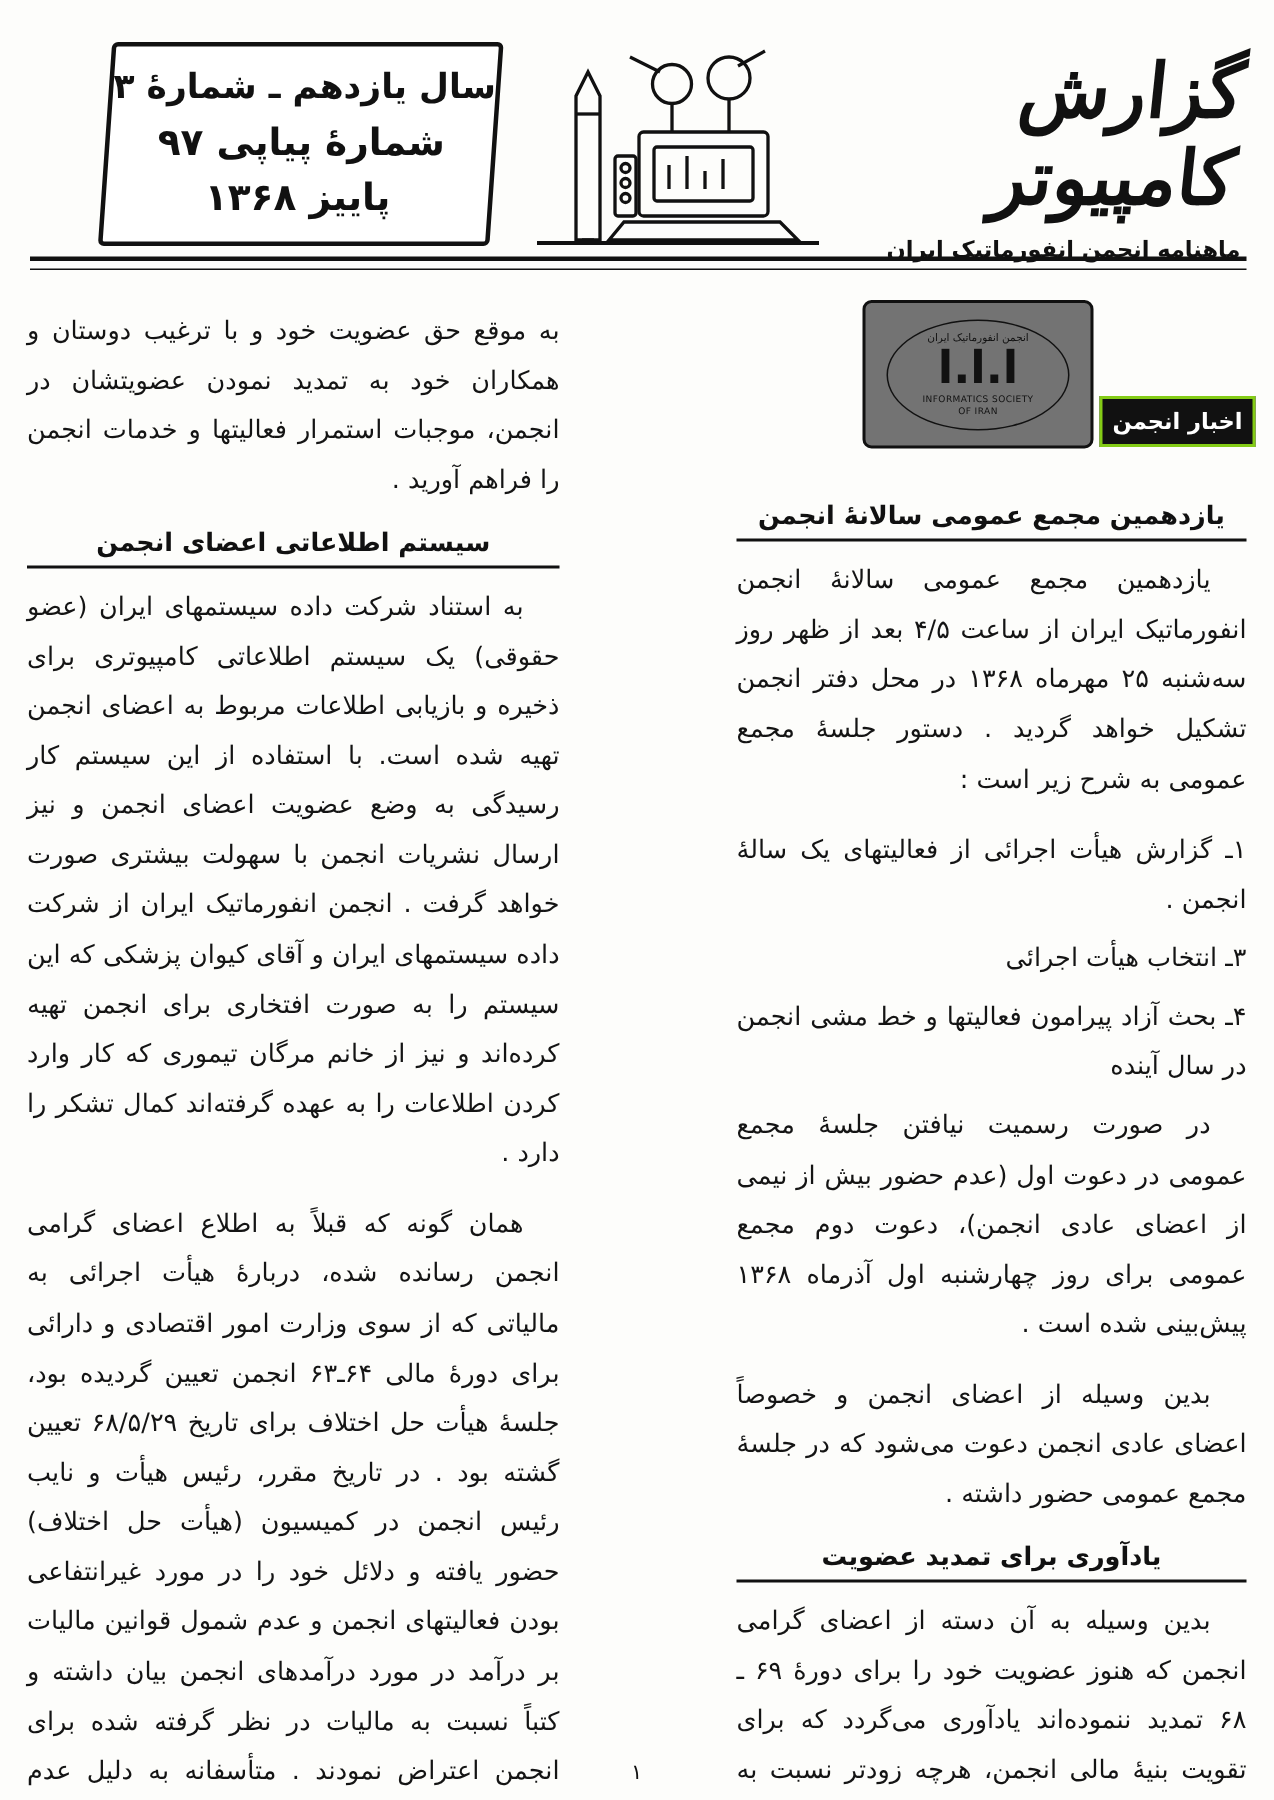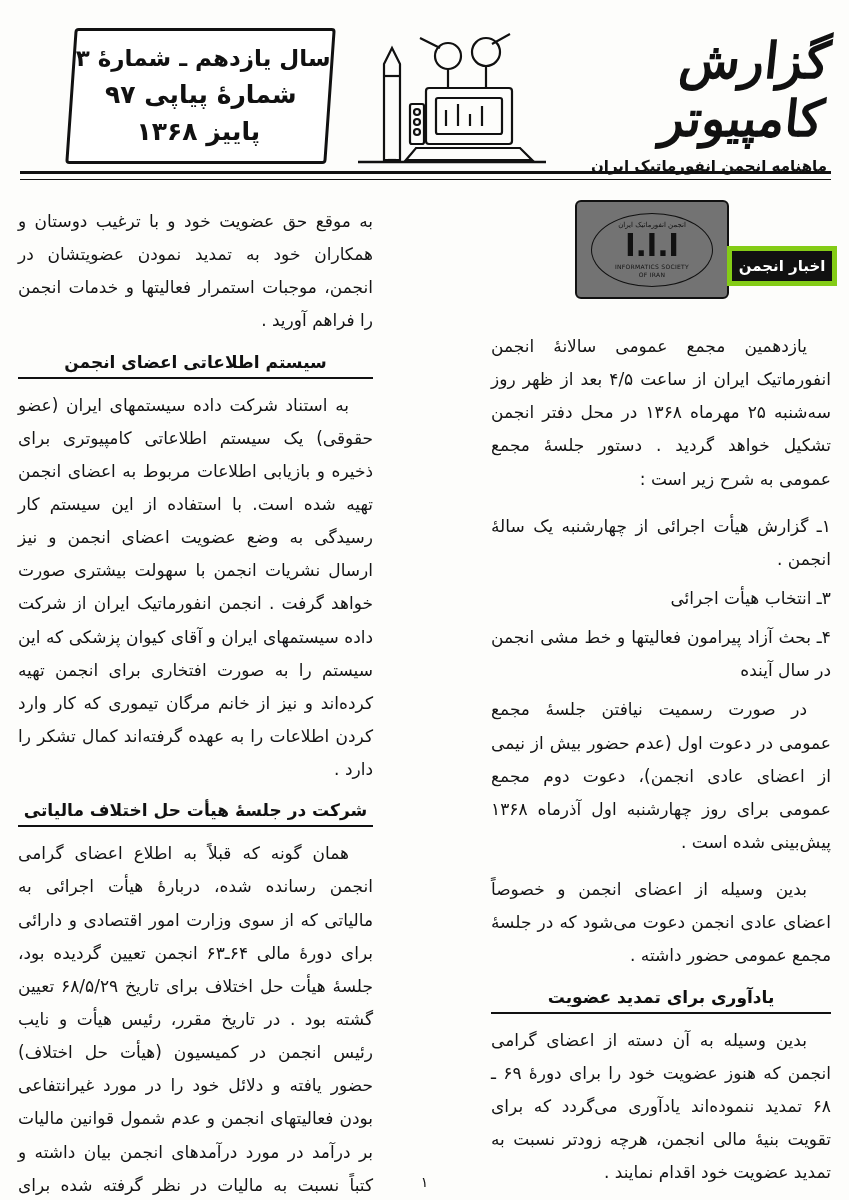--- a/index.html
+++ b/index.html
@@ -66,22 +66,22 @@
   }
   .emblem .ring{
     width:120px;height:72px;border:1.5px solid #111;border-radius:50%;
     display:flex;flex-direction:column;align-items:center;justify-content:center;
     text-align:center;
   }
   .emblem .ring .top-txt{font-size:7px;direction:rtl;}
   .emblem .ring .glyph{font-size:30px;font-weight:bold;line-height:1;margin:2px 0;}
   .emblem .ring .bot-txt{font-size:6px;letter-spacing:.3px;line-height:1.25;}
   .news-tab{
-    position:absolute;top:246px;right:12px;width:100px;height:30px;
-    border:5px solid #84cc16;background:#111;color:#fff;
+    position:absolute;top:264px;right:12px;width:100px;height:30px;
+    border:2px solid #84cc16;background:#111;color:#fff;
     display:flex;align-items:center;justify-content:center;
     font-size:15px;font-weight:bold;direction:rtl;
   }
   
   .col{
     position:absolute;top:205px;width:355px;direction:rtl;text-align:justify;
   }
   .col.right{right:18px;top:330px;width:340px;}
   .col.left{left:18px;width:355px;}
   .para{
@@ -156,35 +156,35 @@
     <div class="ring">
       <div class="top-txt">انجمن انفورماتیک ایران</div>
       <div class="glyph">ا.ا.ا</div>
       <div class="bot-txt">INFORMATICS SOCIETY</div>
       <div class="bot-txt">OF IRAN</div>
     </div>
   </div>
   <div class="news-tab">اخبار انجمن</div>
 
   <div class="col right">
+    <div class="heading u">یازدهمین مجمع عمومی سالانهٔ انجمن</div>
     <p class="para indent">یازدهمین مجمع عمومی سالانهٔ انجمن انفورماتیک ایران از ساعت ۴/۵ بعد از ظهر روز سه‌شنبه ۲۵ مهرماه ۱۳۶۸ در محل دفتر انجمن تشکیل خواهد گردید . دستور جلسهٔ مجمع عمومی به شرح زیر است :</p>
     <div class="list">
-      <p class="para">۱ـ گزارش هیأت اجرائی از چهارشنبه یک ساله‌ٔ انجمن .</p>
+      <p class="para">۱ـ گزارش هیأت اجرائی از فعالیتهای یک ساله‌ٔ انجمن .</p>
       <p class="para">۳ـ انتخاب هیأت اجرائی</p>
       <p class="para">۴ـ بحث آزاد پیرامون فعالیتها و خط مشی انجمن در سال آینده</p>
     </div>
     <p class="para indent">در صورت رسمیت نیافتن جلسهٔ مجمع عمومی در دعوت اول (عدم حضور بیش از نیمی از اعضای عادی انجمن)، دعوت دوم مجمع عمومی برای روز چهارشنبه اول آذرماه ۱۳۶۸ پیش‌بینی شده است .</p>
     <p class="para indent">بدین وسیله از اعضای انجمن و خصوصاً اعضای عادی انجمن دعوت می‌شود که در جلسهٔ مجمع عمومی حضور داشته .</p>
     <div class="heading u">یادآوری برای تمدید عضویت</div>
     <p class="para indent">بدین وسیله به آن دسته از اعضای گرامی انجمن که هنوز عضویت خود را برای دورهٔ ۶۹ ـ ۶۸ تمدید ننموده‌اند یادآوری می‌گردد که برای تقویت بنیهٔ مالی انجمن، هرچه زودتر نسبت به تمدید عضویت خود اقدام نمایند .</p>
 
   </div>
 
   <div class="col left">
     <p class="para">به موقع حق عضویت خود و با ترغیب دوستان و همکاران خود به تمدید نمودن عضویتشان در انجمن، موجبات استمرار فعالیتها و خدمات انجمن را فراهم آورید .</p>
     <div class="heading u">سیستم اطلاعاتی اعضای انجمن</div>
     <p class="para indent">به استناد شرکت داده سیستمهای ایران (عضو حقوقی) یک سیستم اطلاعاتی کامپیوتری برای ذخیره و بازیابی اطلاعات مربوط به اعضای انجمن تهیه شده است. با استفاده از این سیستم کار رسیدگی به وضع عضویت اعضای انجمن و نیز ارسال نشریات انجمن با سهولت بیشتری صورت خواهد گرفت . انجمن انفورماتیک ایران از شرکت داده سیستمهای ایران و آقای کیوان پزشکی که این سیستم را به صورت افتخاری برای انجمن تهیه کرده‌اند و نیز از خانم مرگان تیموری که کار وارد کردن اطلاعات را به عهده گرفته‌اند کمال تشکر را دارد .</p>
-    <div class="heading u">شرکت در جلسهٔ هیأت حل اختلاف مالیاتی</div>
     <p class="para indent">همان گونه که قبلاً به اطلاع اعضای گرامی انجمن رسانده شده، درباره‌ٔ هیأت اجرائی به مالیاتی که از سوی وزارت امور اقتصادی و دارائی برای دورهٔ مالی ۶۴ـ۶۳ انجمن تعیین گردیده بود، جلسهٔ هیأت حل اختلاف برای تاریخ ۶۸/۵/۲۹ تعیین گشته بود . در تاریخ مقرر، رئیس هیأت و نایب رئیس انجمن در کمیسیون (هیأت حل اختلاف) حضور یافته و دلائل خود را در مورد غیرانتفاعی بودن فعالیتها‌ی انجمن و عدم شمول قوانین مالیات بر درآمد در مورد درآمدهای انجمن بیان داشته و کتباً نسبت به مالیات در نظر گرفته شده برای انجمن اعتراض نمودند . متأسفانه به دلیل عدم حضور کلیهٔ اعضای هیأت حل اختلاف، تصمیم‌گیری نهایی به بعد موکول گردید و</p>
   </div>
 
   <div class="page-num">۱</div>
 </div>
 
 </body></html>

